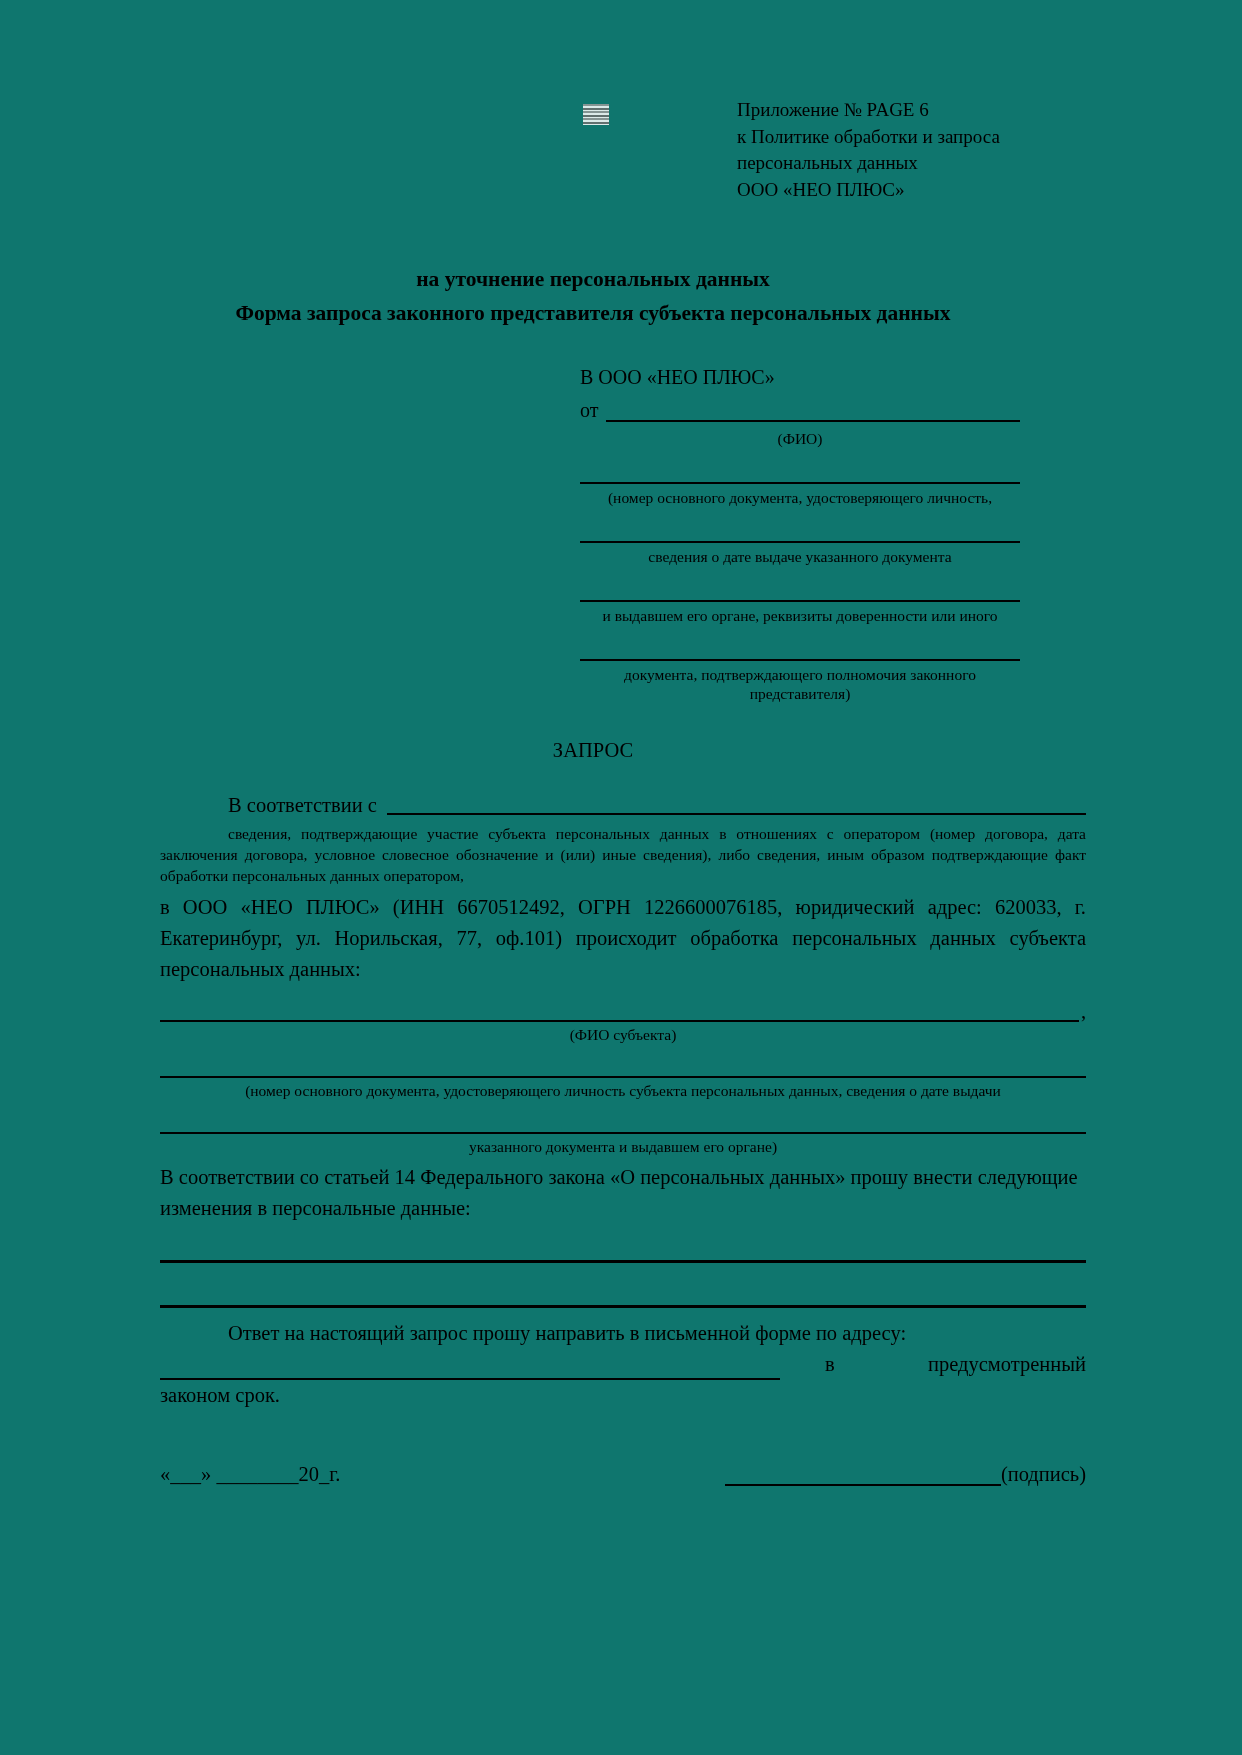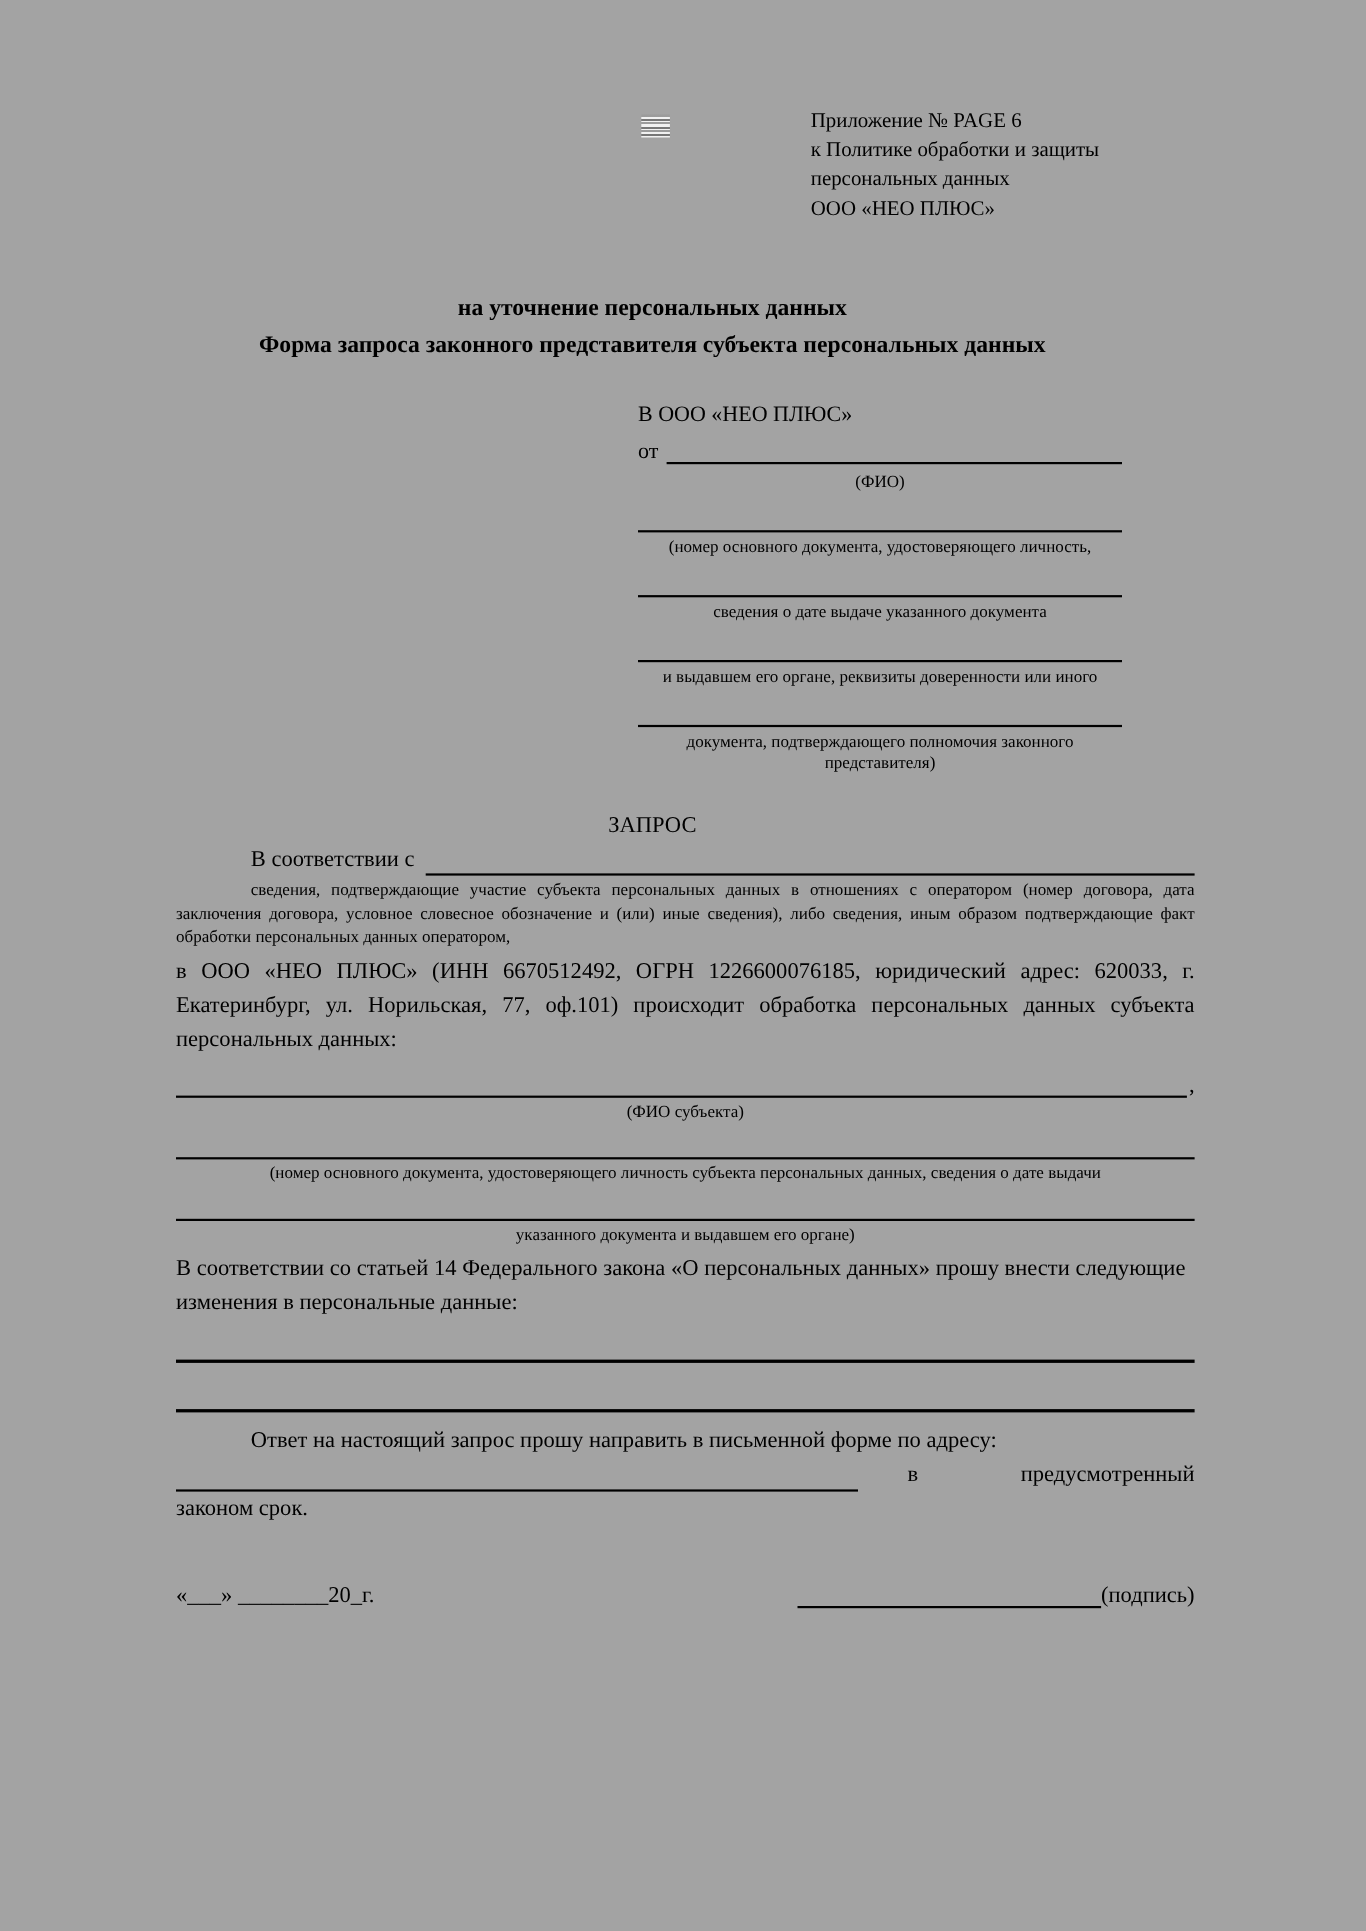--- a/index.html
+++ b/index.html
@@ -1,20 +1,20 @@
 <!DOCTYPE html>
 <html><head>
 <meta charset="utf-8">
 <style>
   html,body { margin:0; padding:0; background:#e8e8e8; }
   .page {
     position:relative;
     width:1242px; height:1755px;
     margin:0 auto;
-    background:#a3a3a3;
+    background:#0f766e;
     color:#000;
     font-family:"Liberation Serif", serif;
     overflow:hidden;
   }
   
   .field-icon {
     position:absolute; left:583px; top:104px;
     width:26px; height:21px;
     background:repeating-linear-gradient(#9a9a9a 0 2px, #ffffff 2px 4px, #6f6f6f 4px 6px, #ffffff 6px 7px);
     opacity:.85;
@@ -35,21 +35,21 @@
     font-size:21.5px; line-height:34px;
   }
   .addressee { margin:32px 0 0 420px; width:440px; font-size:20px; }
   .to-line { line-height:30px; }
   .from-row { display:flex; align-items:center; line-height:30px; margin-top:3px; }
   .from-row .lbl { white-space:nowrap; padding-right:8px; }
   .blank { flex:1; border-bottom:2px solid #000; height:1.1em; }
   .addr-caption { text-align:center; font-size:15.5px; line-height:19px; padding-top:4px; }
   .addr-row { border-bottom:2px solid #000; height:34px; }
   .request-heading { width:866px; text-align:center; font-size:20.5px; margin-top:36px; }
-  .accord-row { display:flex; align-items:flex-end; font-size:20.5px; line-height:30px; margin-top:4px; }
+  .accord-row { display:flex; align-items:flex-start; font-size:20.5px; line-height:30px; margin-top:28px; }
   .accord-row .lbl { white-space:nowrap; padding-left:68px; padding-right:10px; }
   .footnote {
     font-size:15.5px; line-height:21px;
     text-align:justify; text-indent:68px;
     margin-top:3px;
   }
   .para { font-size:20.5px; line-height:31px; margin-top:6px; }
   .just { text-align:justify; }
   .subject-row { display:flex; align-items:flex-end; font-size:20.5px; margin-top:12px; }
   .subject-row .comma { padding-left:2px; line-height:22px; }
@@ -73,21 +73,21 @@
 </style>
 </head>
 <body>
 
 <div class="page">
 
   <span class="field-icon"></span>
 
   <div class="appendix">
     <div>Приложение №  PAGE 6</div>
-    <div>к Политике обработки и защиты</div>
+    <div>к Политике обработки и запроса</div>
     <div>персональных данных</div>
     <div>ООО «НЕО ПЛЮС»</div>
   </div>
 
   <div class="content">
 
     <div class="title">
       <div>на уточнение персональных данных</div>
       <div>Форма запроса законного представителя субъекта персональных данных</div>
     </div>

